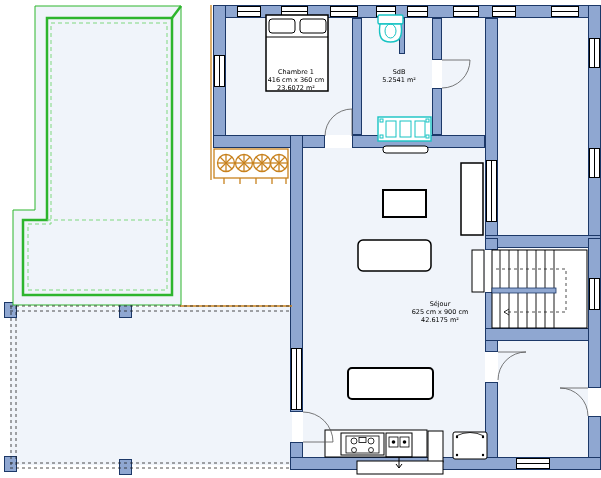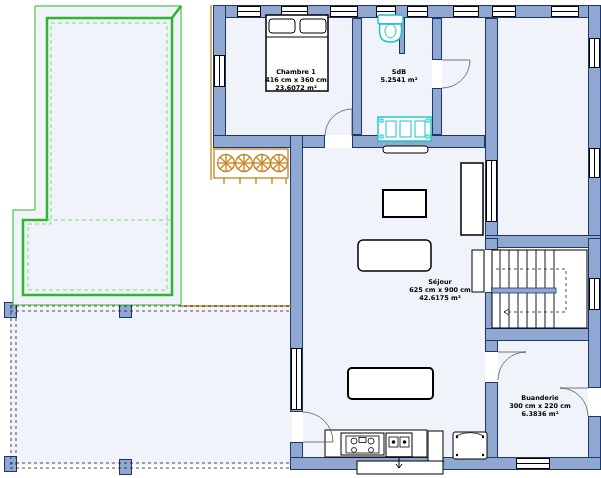--- a/index.html
+++ b/index.html
@@ -12,21 +12,21 @@
         font-family:"DejaVu Sans",sans-serif;}
   .fill{position:absolute;background:var(--room);}
   .wall{position:absolute;background:var(--wall);border:1px solid var(--wall-border);box-sizing:border-box;}
   .post{position:absolute;background:var(--wall);border:1px solid var(--wall-border);box-sizing:border-box;}
   .win-h{position:absolute;border:1px solid #000;box-sizing:border-box;
          background:linear-gradient(to bottom,#fff 44%,#000 44%,#000 56%,#fff 56%);}
   .win-v{position:absolute;border:1px solid #000;box-sizing:border-box;
          background:linear-gradient(to right,#fff 44%,#000 44%,#000 56%,#fff 56%);}
   svg.layer{position:absolute;left:0;top:0;pointer-events:none;}
   .room-label{position:absolute;transform:translate(-50%,-50%);text-align:center;
-              font-size:6.5px;line-height:8px;color:#000;white-space:nowrap;font-weight:bold;}
+              font-size:6.5px;line-height:8px;color:#000;white-space:nowrap;}
   .room-label span{display:block;}
   .room-label span:empty{display:none;}
   .pool-thin{fill:var(--room);stroke:var(--pool);stroke-width:1;}
   .pool-thick{fill:none;stroke:var(--pool);stroke-width:2.5;}
   .pool-dashed{fill:none;stroke:var(--pool-dash);stroke-width:1;stroke-dasharray:4 3;}
   .orange{stroke:var(--landscape);fill:none;stroke-width:1.3;}
   .cyan{stroke:var(--plumb);fill:#fff;stroke-width:1.4;}
   .cyan-thin{stroke:var(--plumb);fill:none;stroke-width:1;}
   .blk{stroke:var(--ink);fill:#fff;}
   .blk-n{stroke:var(--ink);fill:none;}
@@ -238,24 +238,19 @@
   <div class="room-label" style="left:296px;top:80px">
     <span>Chambre 1</span>
     <span>416 cm x 360 cm</span>
     <span>23.6072 m²</span>
   </div>
   <div class="room-label" style="left:399px;top:76px">
     <span>SdB</span>
 
     <span>5.2541 m²</span>
   </div>
-  <div class="room-label" style="left:440px;top:290px">
+  <div class="room-label" style="left:440px;top:312px">
     <span>Séjour</span>
     <span>625 cm x 900 cm</span>
     <span>42.6175 m²</span>
   </div>
-  <div class="room-label" style="left:540px;top:406px">
-    <span>Buanderie</span>
-    <span>300 cm x 220 cm</span>
-    <span>6.3836 m²</span>
-  </div>
 
 </div>
 
 </body></html>

